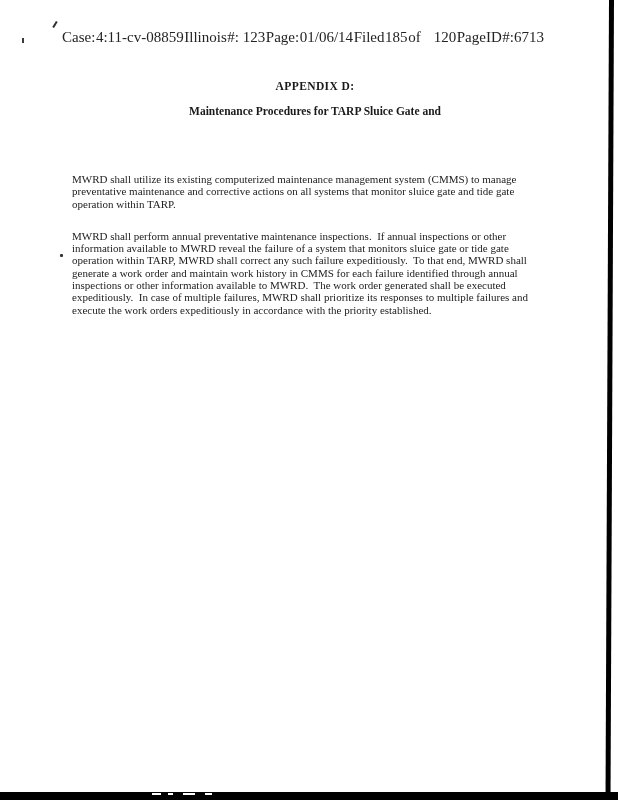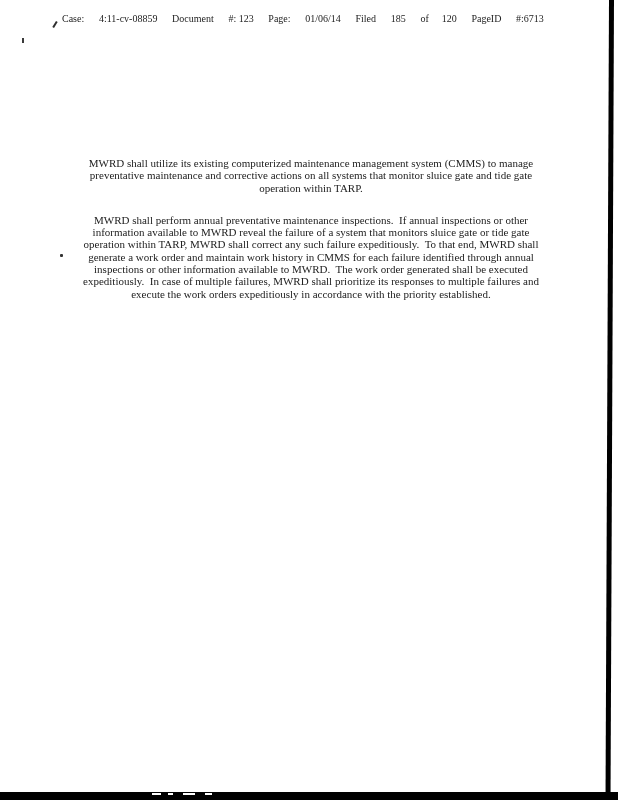--- a/index.html
+++ b/index.html
@@ -14,27 +14,27 @@
     position: relative;
     width: 618px;
     height: 800px;
     background: #ffffff;
     color: #1f1f1f;
     overflow: hidden;
   }
   
   .stamp-header {
     position: absolute;
-    top: 13px;
+    top: 29px;
     left: 62px;
     width: 482px;
     display: flex;
     justify-content: space-between;
     align-items: baseline;
-    font-size: 10px;
+    font-size: 15px;
     white-space: nowrap;
     color: #232323;
   }
   .stamp-header .hgroup { display: inline-flex; gap: 13px; }
   
   .title {
     position: absolute;
     top: 80px;
     left: 12px;
     right: 0;
@@ -60,23 +60,22 @@
   .body-text {
     position: absolute;
     top: 157px;
     left: 72px;
     width: 478px;
     font-size: 11px;
     line-height: 12.3px;
     color: #222222;
   }
   .body-text p {
-    margin: 0 0 20px 0;
+    margin: 16px 0 20px 0;
     white-space: pre-wrap;
-    text-align: center;
   }
   
   .border-right {
     position: absolute;
     top: 0;
     left: 609px;
     width: 5px;
     height: 800px;
     background: #000000;
     transform: rotate(0.25deg);
@@ -128,40 +127,42 @@
   }
 </style>
 </head>
 <body>
 
 <div class="page">
 
   <div class="stamp-header">
     <span>Case:</span>
     <span>4:11-cv-08859</span>
-    <span>Document</span>
+    <span>Illinois</span>
     <span>#: 123</span>
     <span>Page:</span>
     <span>01/06/14</span>
     <span>Filed</span>
     <span>185</span>
     <span class="hgroup">
       <span>of</span>
       <span>120</span>
     </span>
     <span>PageID</span>
     <span>#:6713</span>
   </div>
 
   <div class="mark-diagonal"></div>
   <div class="mark-tick"></div>
   <div class="mark-dot"></div>
 
+  <h1 class="title">APPENDIX D:</h1>
 
   <div class="subtitle">
+    <div>Maintenance Procedures for TARP Sluice Gate and</div>
   </div>
 
   <div class="body-text">
     <p>MWRD shall utilize its existing computerized maintenance management system (CMMS) to manage preventative maintenance and corrective actions on all systems that monitor sluice gate and tide gate operation within TARP.</p>
     <p>MWRD shall perform annual preventative maintenance inspections.  If annual inspections or other information available to MWRD reveal the failure of a system that monitors sluice gate or tide gate operation within TARP, MWRD shall correct any such failure expeditiously.  To that end, MWRD shall generate a work order and maintain work history in CMMS for each failure identified through annual inspections or other information available to MWRD.  The work order generated shall be executed expeditiously.  In case of multiple failures, MWRD shall prioritize its responses to multiple failures and execute the work orders expeditiously in accordance with the priority established.</p>
   </div>
 
   <div class="border-right"></div>
 
   <div class="border-bottom">

